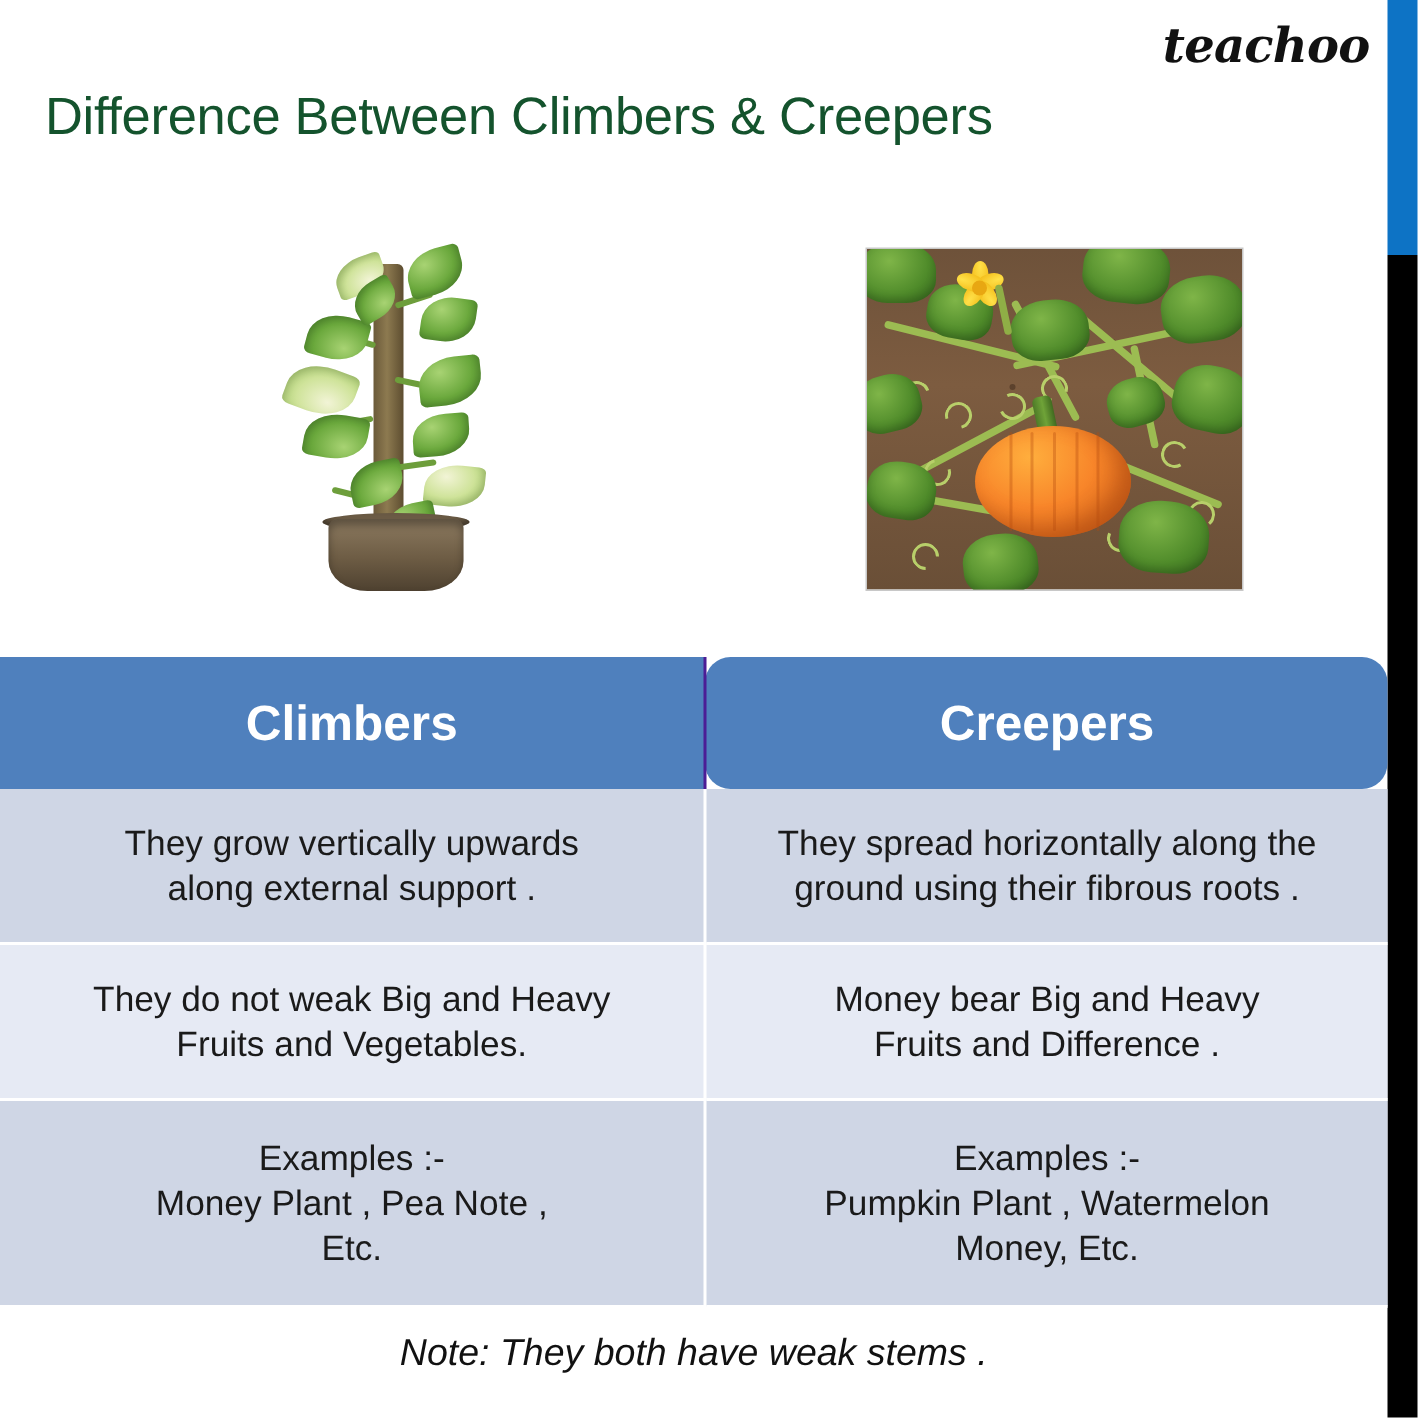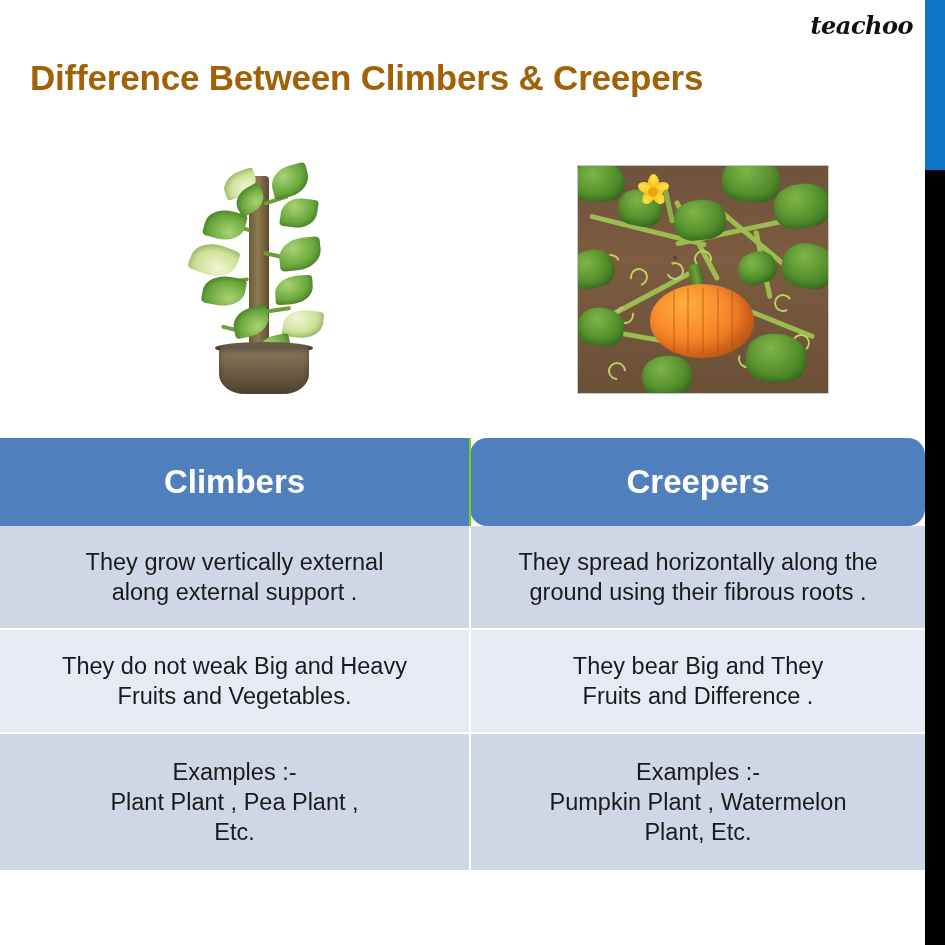--- a/index.html
+++ b/index.html
@@ -39,34 +39,34 @@
   }
 
   
   .logo {
     position: absolute;
     right: 32px;
     top: 14px;
     font-family: "DejaVu Serif", serif;
     font-weight: bold;
     font-style: italic;
-    font-size: 24px;
+    font-size: 32px;
     letter-spacing: -0.5px;
     color: #111111;
     line-height: 1;
   }
 
   
   .title {
     position: absolute;
     left: 30px;
     top: 58px;
     font-size: 35px;
-    font-weight: bold;
-    color: #a16207;
+    font-weight: normal;
+    color: #14532d;
     letter-spacing: -0.2px;
     white-space: nowrap;
   }
 
   
   .illus-row {
     position: absolute;
     left: 0;
     top: 150px;
     width: 925px;
@@ -231,21 +231,21 @@
   }
   .table col.c1 { width: 470px; }
   .table col.c2 { width: 455px; }
   .table th {
     background: #4F80BD;
     color: #ffffff;
     font-size: 33px;
     font-weight: bold;
     height: 88px;
     text-align: center;
-    border-right: 2px solid #84cc16;
+    border-right: 2px solid #4c1d95;
     padding: 0;
   }
   .table th:last-child { border-right: none; border-radius: 17px; }
   .table td {
     font-size: 23.5px;
     color: #1a1a1a;
     text-align: center;
     line-height: 1.28;
     padding: 12px 10px;
     border-right: 2px solid #ffffff;
@@ -378,47 +378,48 @@
       </colgroup>
     <thead>
       <tr>
         <th>Climbers</th>
         <th>Creepers</th>
       </tr>
     </thead>
     <tbody>
       <tr class="shade-a row1">
         <td>
-          <div>They grow vertically external</div>
+          <div>They grow vertically upwards</div>
           <div>along external support  .</div>
         </td>
         <td>
           <div>They spread horizontally along the</div>
           <div>ground using their fibrous roots  .</div>
         </td>
       </tr>
       <tr class="shade-b row2">
         <td>
           <div>They do not weak Big and Heavy</div>
           <div>Fruits and Vegetables.</div>
         </td>
         <td>
-          <div>They bear Big and They</div>
+          <div>Money bear Big and Heavy</div>
           <div>Fruits and Difference .</div>
         </td>
       </tr>
       <tr class="shade-a row3">
         <td>
           <div>Examples :-</div>
-          <div>Plant Plant , Pea Plant ,</div>
+          <div>Money Plant , Pea Note ,</div>
           <div>Etc.</div>
         </td>
         <td>
           <div>Examples :-</div>
           <div>Pumpkin Plant , Watermelon</div>
-          <div>Plant, Etc.</div>
+          <div>Money, Etc.</div>
         </td>
       </tr>
     </tbody>
   </table>
 
+  <div class="note">Note: They both have weak stems .</div>
 
 </div>
 
 </body></html>

